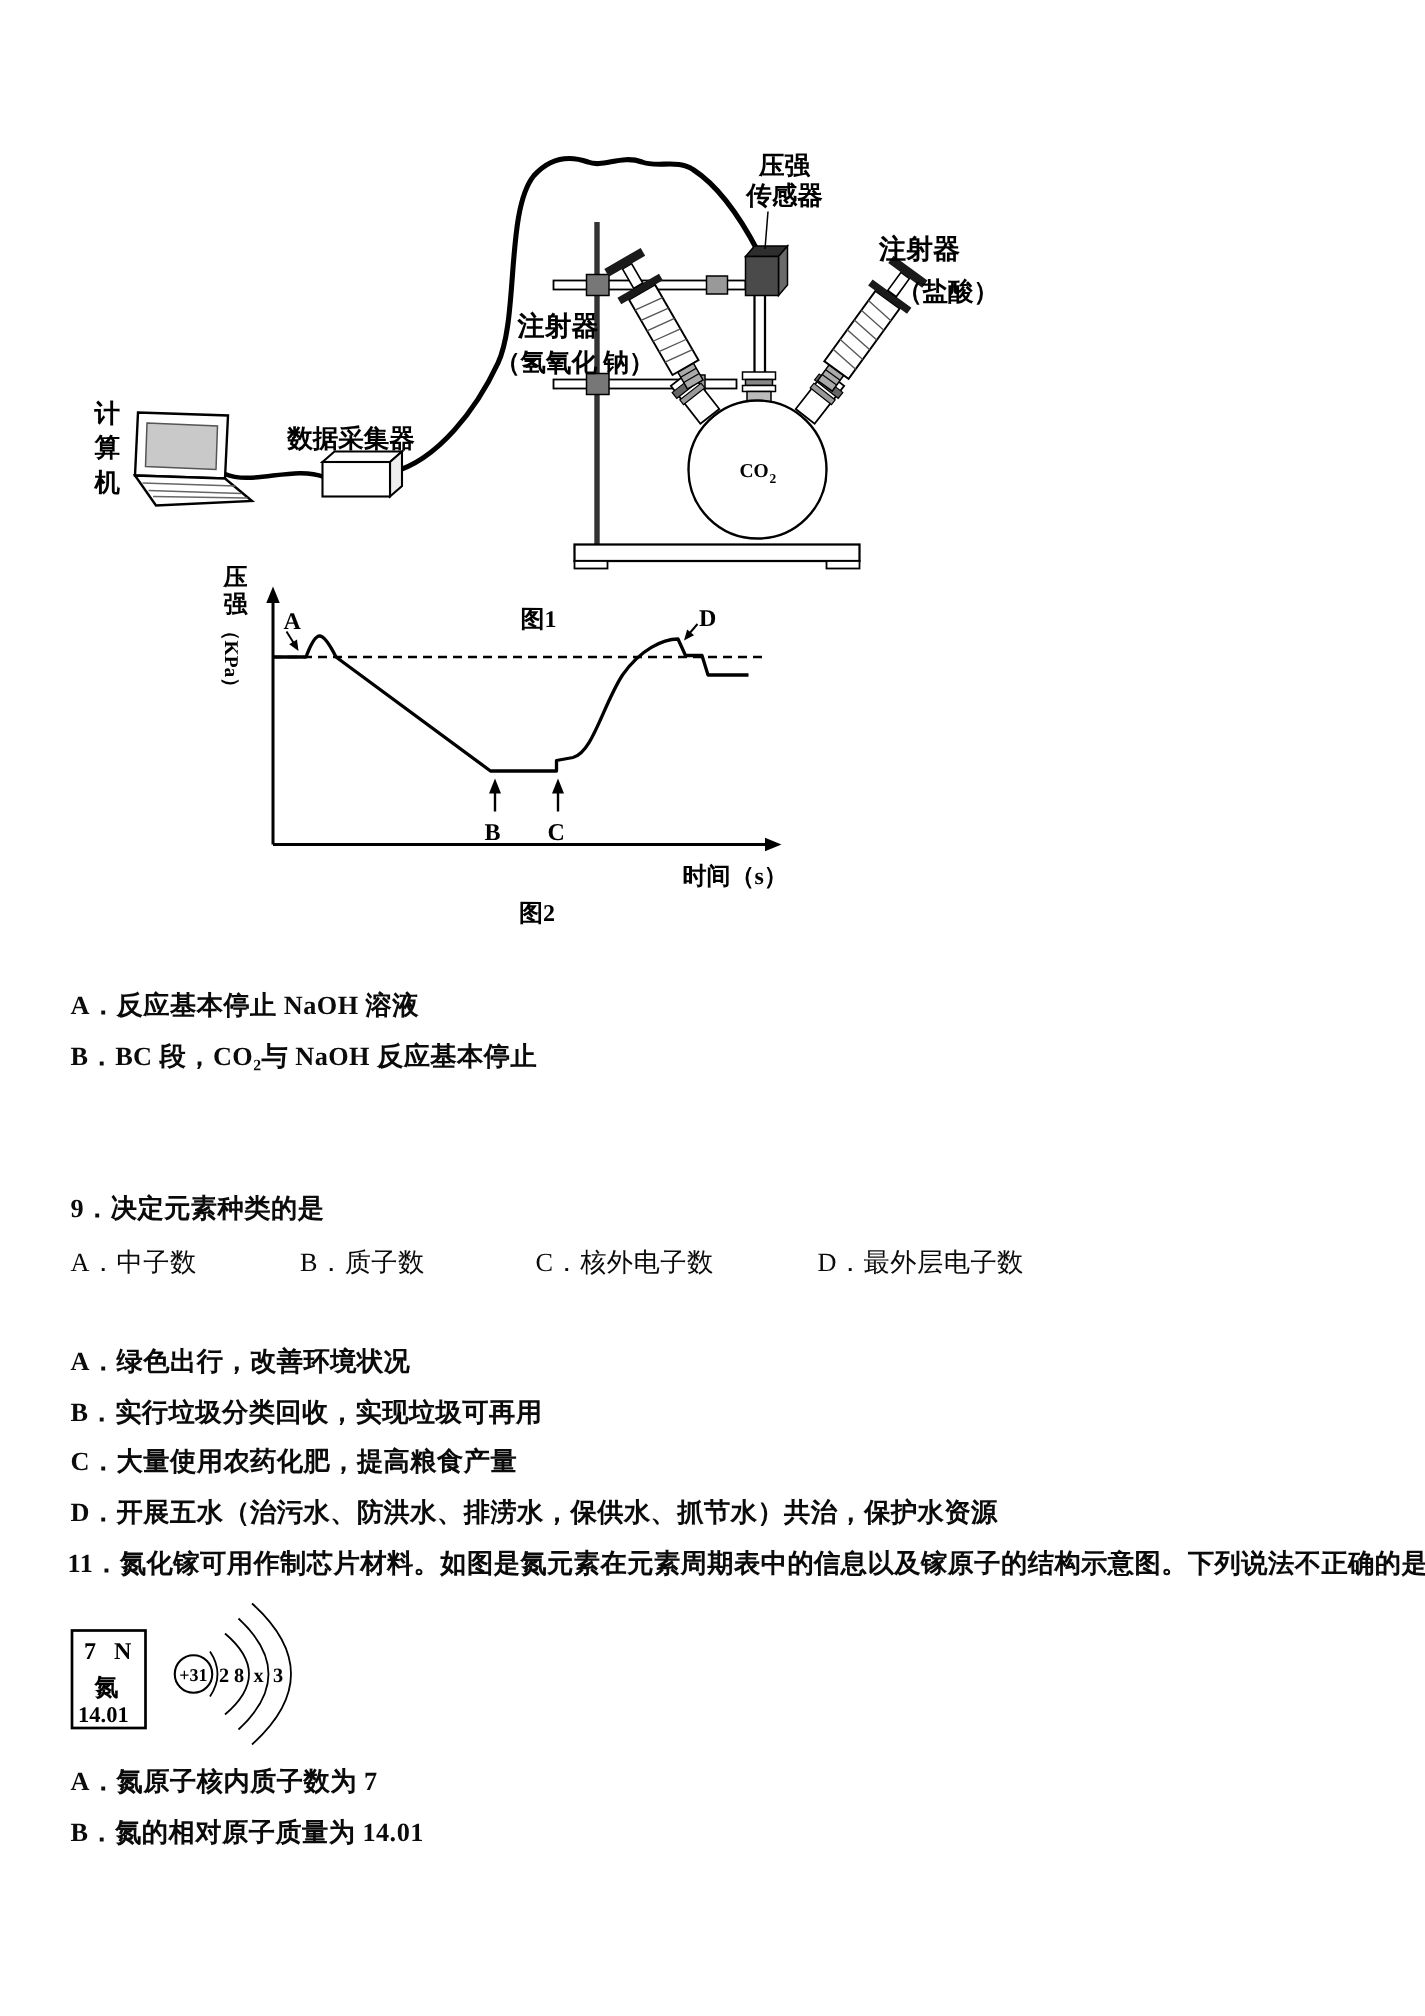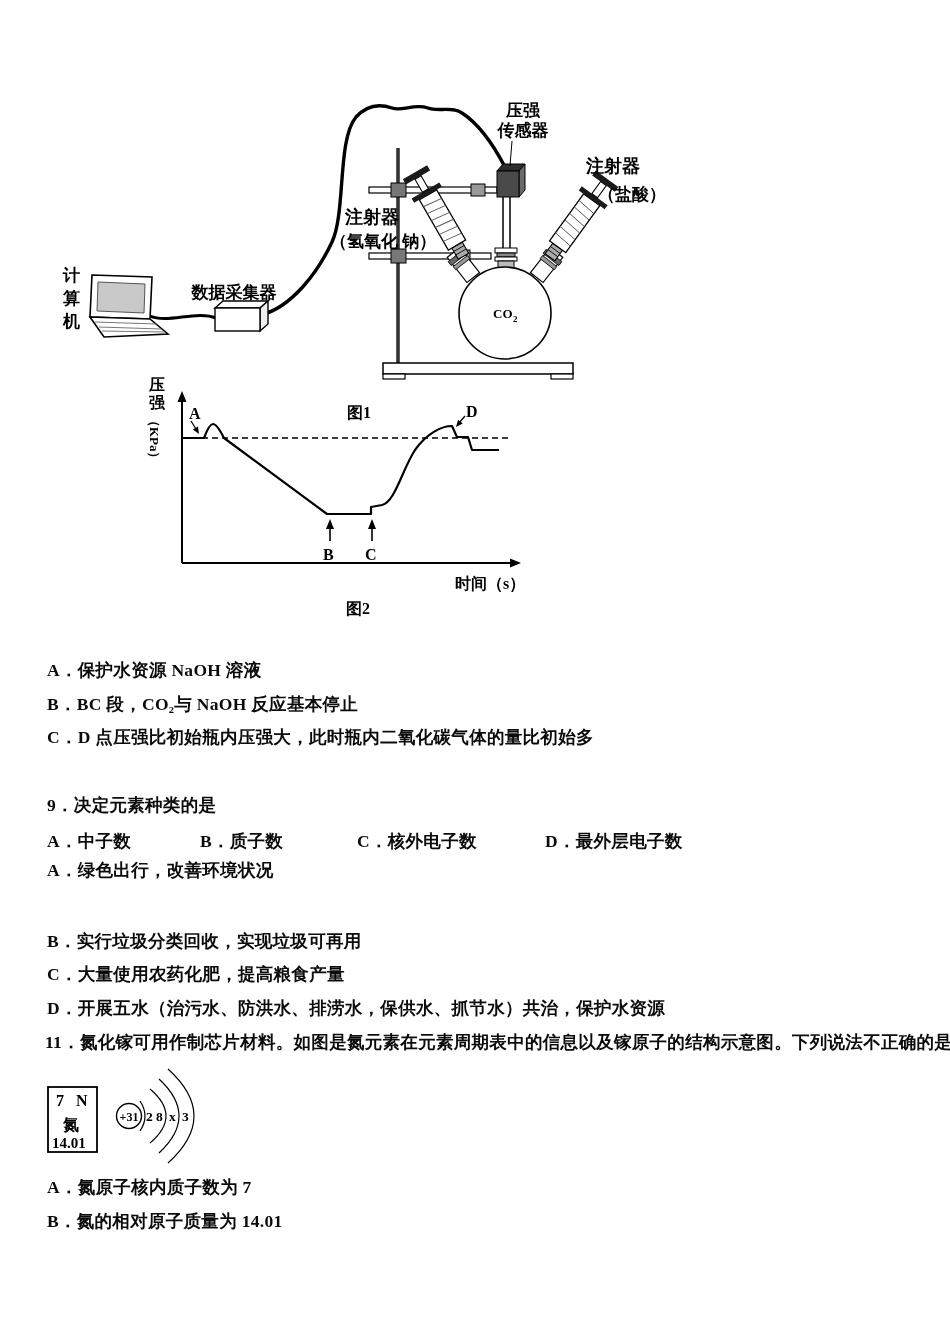--- a/index.html
+++ b/index.html
@@ -2,21 +2,21 @@
 <html><head>
 <meta charset="utf-8">
 <style>
   html,body{margin:0;padding:0;background:#fff;}
   .page{position:relative;width:950px;height:1344px;background:#ffffff;overflow:hidden;
         font-family:"Liberation Serif","DejaVu Serif",serif;color:#000;}
   .fig{position:absolute;left:0;top:0;}
   svg text{font-family:"Liberation Serif","DejaVu Serif",serif;font-weight:700;fill:#000;}
   .tline{position:absolute;left:47px;font-size:17.5px;font-weight:700;line-height:20px;
          white-space:nowrap;letter-spacing:0.3px;color:#0b0b0b;}
-  .optrow span{position:absolute;font-size:17.5px;font-weight:700;white-space:nowrap;
+  .optrow span{position:absolute;font-size:17.5px;font-weight:400;white-space:nowrap;
          letter-spacing:0.3px;color:#0b0b0b;}
 </style>
 </head>
 <body>
 
 <div class="page">
 
   <svg class="fig" width="950" height="640" viewBox="0 0 950 640">
 
     <path d="M150,316 C168,324 196,310 216,318" fill="none" stroke="#000" stroke-width="3" stroke-linecap="round"></path>
@@ -150,33 +150,32 @@
       <polygon points="456,427 458.1,419.7 462.7,423.5" fill="#000"></polygon>
       <text x="157" y="390" font-size="16" text-anchor="middle">压</text>
       <text x="157" y="408" font-size="16" text-anchor="middle">强</text>
       <text x="150" y="414" font-size="13" transform="rotate(90 150 414)">（KPa）</text>
       <text x="455" y="589" font-size="16">时间（s）</text>
       <text x="347" y="418" font-size="16">图1</text>
       <text x="346" y="614" font-size="16">图2</text>
     </g>
   </svg>
 
-  <div class="tline" style="top:660px">A．保护水资源 NaOH 溶液</div>
+  <div class="tline" style="top:660px">A．反应基本停止 NaOH 溶液</div>
   <div class="tline" style="top:694px">B．BC 段，CO₂与 NaOH 反应基本停止</div>
-  <div class="tline" style="top:727px">C．D 点压强比初始瓶内压强大，此时瓶内二氧化碳气体的量比初始多</div>
 
   <div class="tline" style="top:795px">9．决定元素种类的是</div>
   <div class="optrow">
     <span style="left:47px;top:829px">A．中子数</span>
     <span style="left:200px;top:829px">B．质子数</span>
     <span style="left:357px;top:829px">C．核外电子数</span>
     <span style="left:545px;top:829px">D．最外层电子数</span>
   </div>
 
-  <div class="tline" style="top:860px">A．绿色出行，改善环境状况</div>
+  <div class="tline" style="top:897px">A．绿色出行，改善环境状况</div>
   <div class="tline" style="top:931px">B．实行垃圾分类回收，实现垃圾可再用</div>
   <div class="tline" style="top:998px">D．开展五水（治污水、防洪水、排涝水，保供水、抓节水）共治，保护水资源</div>
   <div class="tline" style="top:964px">C．大量使用农药化肥，提高粮食产量</div>
 
   <div class="tline" style="top:1032px;left:45px">11．氮化镓可用作制芯片材料。如图是氮元素在元素周期表中的信息以及镓原子的结构示意图。下列说法不正确的是</div>
 
   <svg class="fig" style="top:0;left:0" width="300" height="1180" viewBox="0 0 300 1180">
   </svg>
   <svg class="fig" width="320" height="120" viewBox="40 1058 320 120" style="left:40px;top:1058px;width:320px;height:120px">
     <rect x="48" y="1087" width="49" height="65" fill="#fff" stroke="#000" stroke-width="1.8"></rect>

